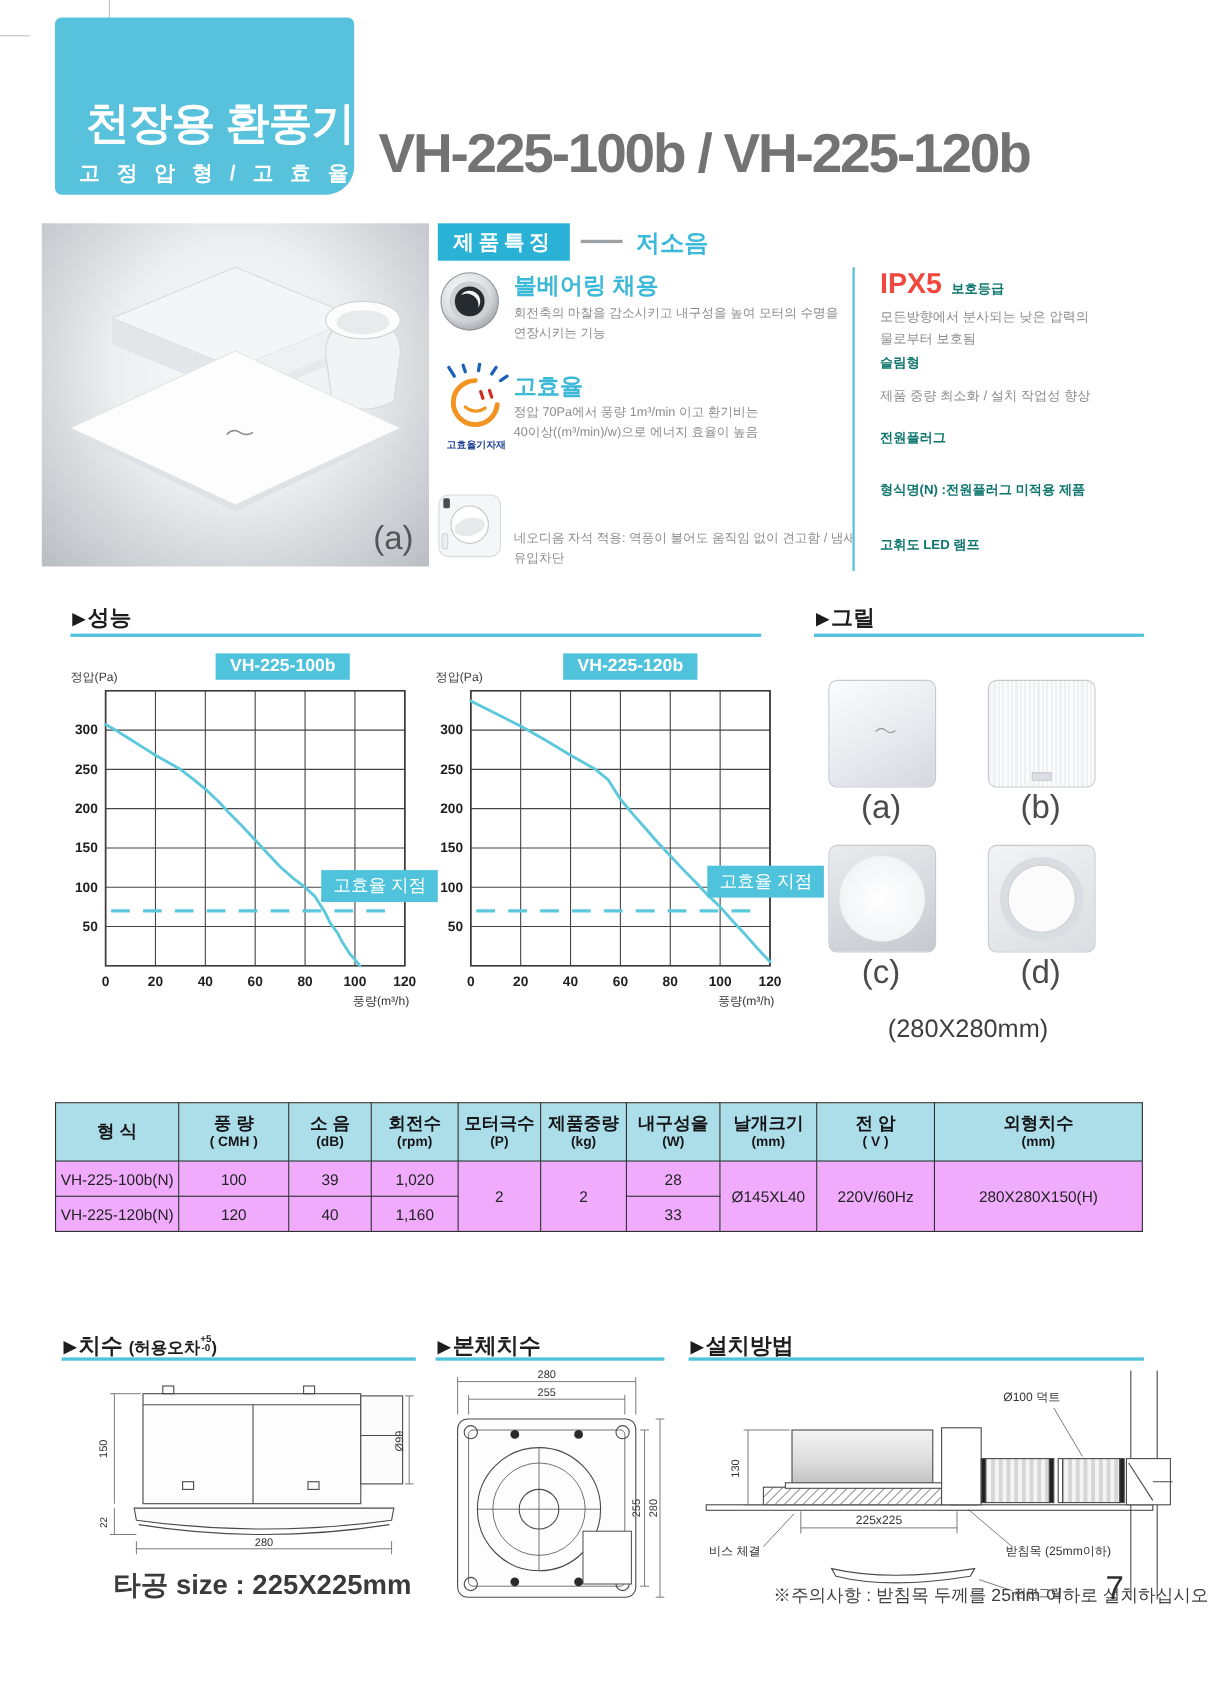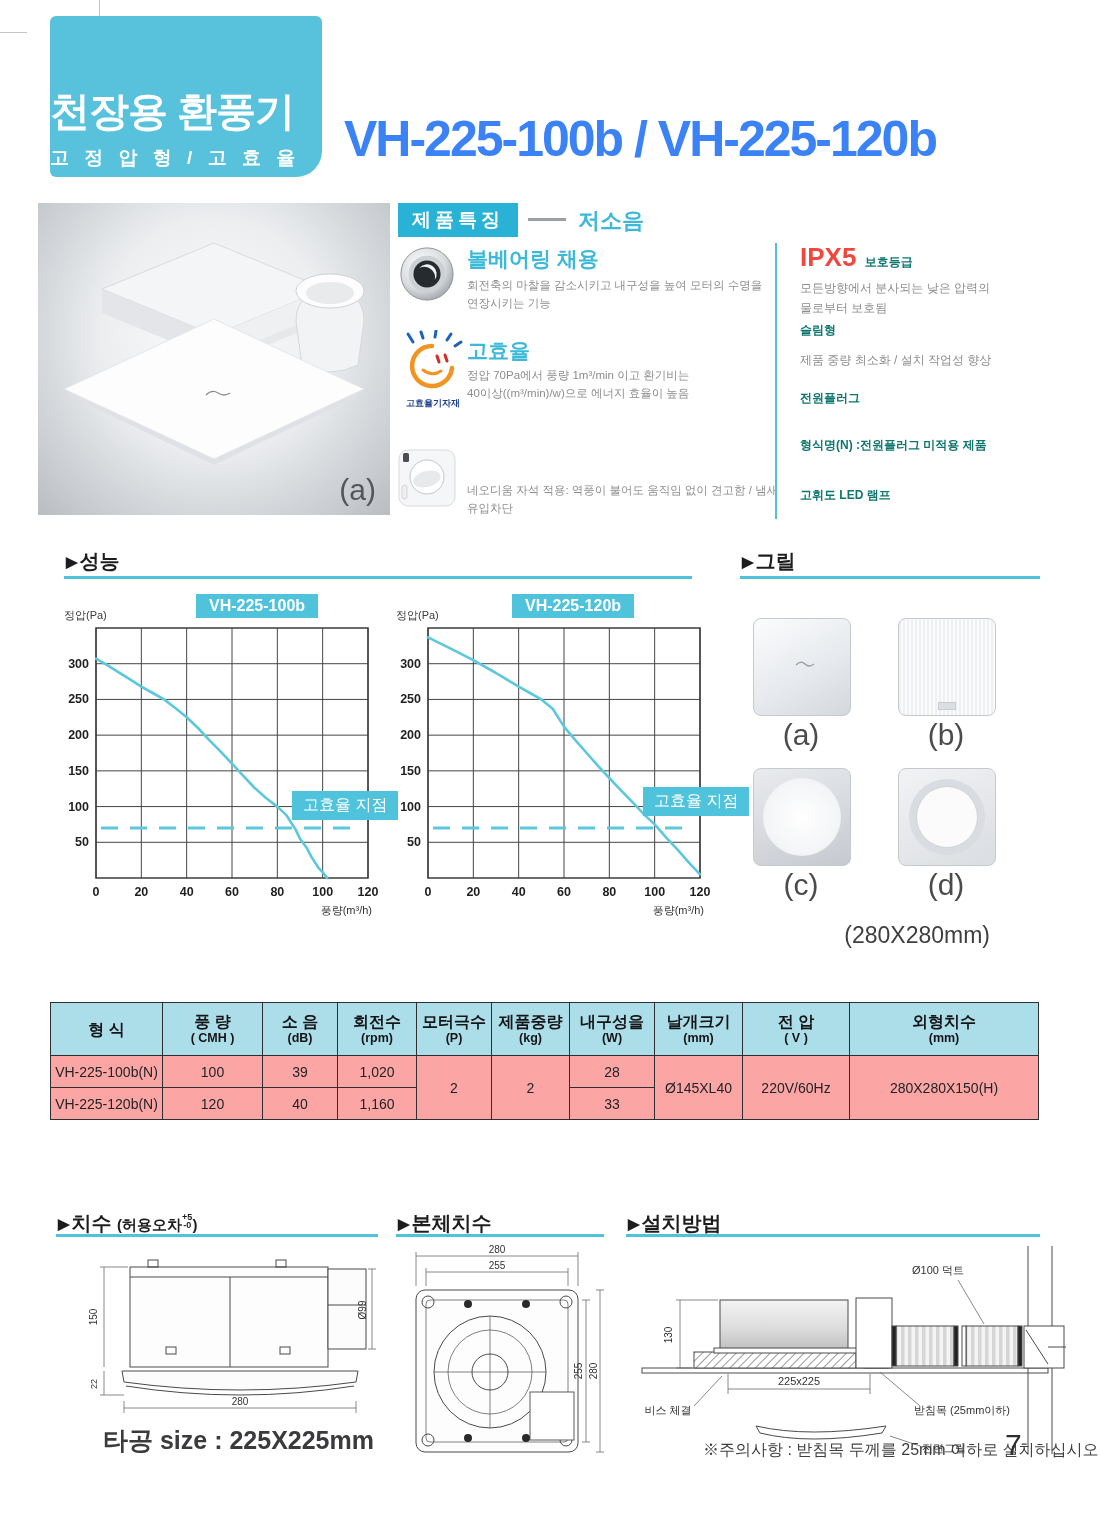--- a/index.html
+++ b/index.html
@@ -1,25 +1,25 @@
 <!DOCTYPE html>
 <html><head>
 <meta charset="utf-8">
 <style>
   html,body{margin:0;padding:0;background:#fff;}
   .page{position:relative;width:1100px;height:1528px;background:#ffffff;
         font-family:"Liberation Sans",sans-serif;overflow:hidden;}
   .abs{position:absolute;}
   
   .hdr-badge{position:absolute;left:50px;top:16px;width:272px;height:161px;
-    background:#58c1db;border-radius:6px 6px 26px 6px;color:#fff;text-align:left;}
+    background:#58c1db;border-radius:6px 6px 26px 6px;color:#fff;text-align:right;}
   .hdr-badge .t1{margin-top:68px;font-size:40px;font-weight:bold;letter-spacing:-1px;}
   .hdr-badge .t2{margin-top:6px;font-size:19px;font-weight:bold;letter-spacing:5px;}
   .main-title{position:absolute;left:344px;top:110px;font-size:50px;font-weight:bold;
-    color:#3b82f6;letter-spacing:-2px;}
+    color:#737373;letter-spacing:-2px;}
   .corner-mark{position:absolute;background:#c4c4c4;}
   
   .product-shot{position:absolute;left:38px;top:203px;width:352px;height:312px;
     background:radial-gradient(ellipse at 50% 42%,#fafbfc 0%,#eceef0 45%,#b9bdc2 100%);}
   .shot-label{position:absolute;right:14px;bottom:8px;font-size:30px;color:#55555a;}
   
   .feat-badge{position:absolute;left:398px;top:203px;background:#29b2d6;color:#fff;
     font-size:19px;font-weight:bold;letter-spacing:4px;padding:4px 14px;}
   .feat-dash{position:absolute;left:528px;top:218px;width:38px;height:3px;background:#9aa0a3;}
   .feat-tag{position:absolute;left:578px;top:206px;font-size:22px;font-weight:bold;color:#3cb8d8;}
@@ -48,27 +48,27 @@
   .grill-c{background:linear-gradient(160deg,#e9ebee 0%,#c6cad0 100%);}
   .grill-d{background:linear-gradient(150deg,#f2f3f5,#dadde1);}
   .grill-circle{position:absolute;left:9px;top:9px;width:78px;height:78px;border-radius:50%;
     background:radial-gradient(circle,#ffffff 0%,#f4f5f7 65%,#dfe2e5 100%);}
   .grill-ring-outer{position:absolute;left:10px;top:10px;width:76px;height:76px;border-radius:50%;
     background:#d9dce0;}
   .grill-ring-inner{position:absolute;left:17px;top:17px;width:60px;height:60px;border-radius:50%;
     background:#fbfbfc;border:1px solid #cfd3d7;}
   .grill-tab{position:absolute;left:39px;bottom:5px;width:16px;height:6px;background:#dcdfe2;border:1px solid #c8ccd0;}
   .grill-label{position:absolute;font-size:30px;font-weight:500;color:#4b4b4d;width:96px;text-align:center;}
-  .grill-caption{position:absolute;left:770px;top:922px;width:220px;text-align:right;
+  .grill-caption{position:absolute;left:770px;top:922px;width:220px;text-align:center;
     font-size:23px;color:#3e3e40;}
   
   table.spec{position:absolute;left:50px;top:1002px;border-collapse:collapse;table-layout:fixed;}
   table.spec th,table.spec td{border:1px solid #2f2f31;text-align:center;vertical-align:middle;padding:0;}
   table.spec th{background:#acdeea;height:52px;color:#151517;}
-  table.spec td{height:31px;font-size:14px;color:#232325;background:#fca5a5;}
+  table.spec td{height:31px;font-size:14px;color:#232325;background:#f0abfc;}
   .h1{font-size:16px;font-weight:bold;line-height:19px;}
   .h2{font-size:12.5px;font-weight:bold;line-height:15px;}
   
   .tol{display:inline-block;vertical-align:2px;line-height:8px;font-size:9px;font-weight:bold;text-align:center;}
   .punch-caption{position:absolute;left:103px;top:1424px;font-size:25px;font-weight:bold;color:#3b3b3d;}
   .install-note{position:absolute;left:703px;top:1440px;font-size:16px;color:#3e3e40;}
   .page-num{position:absolute;left:1005px;top:1428px;font-size:30px;color:#2e2e2e;}
   svg text{font-family:"Liberation Sans",sans-serif;}
 </style>
 </head>

